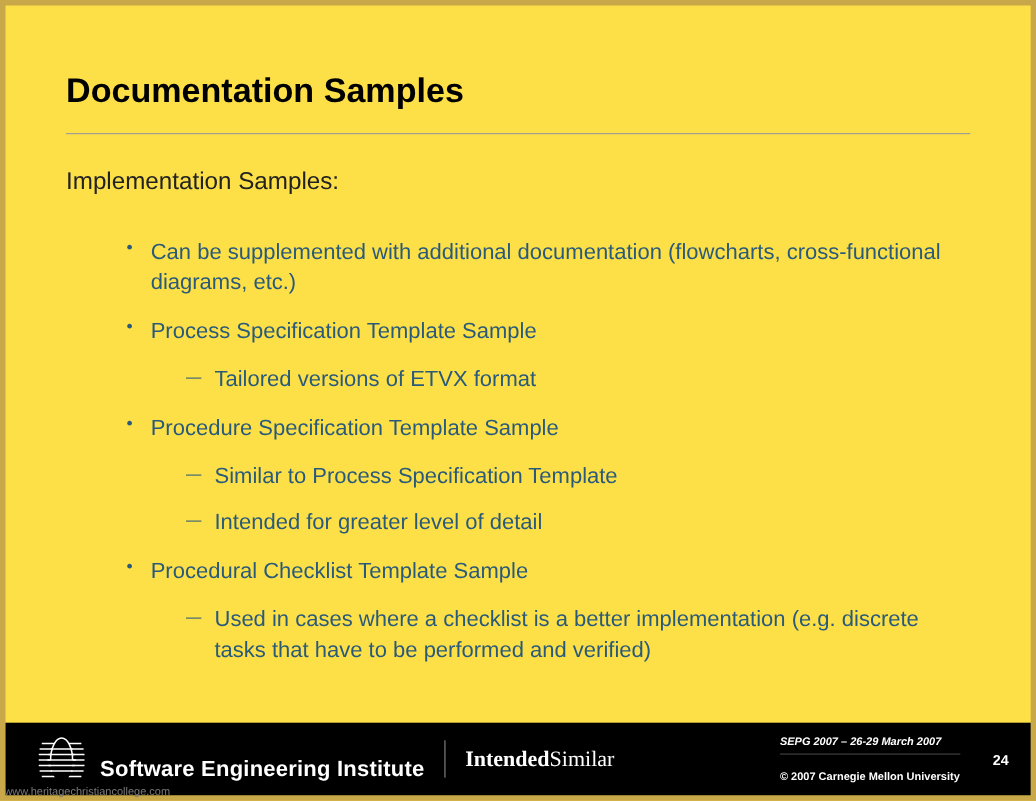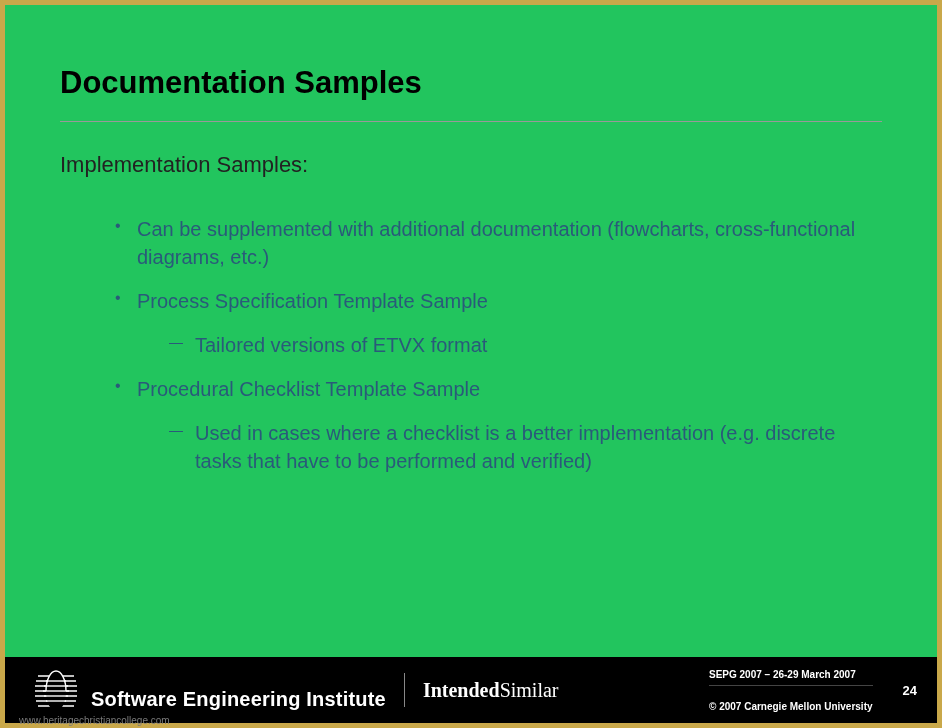--- a/index.html
+++ b/index.html
@@ -10,21 +10,21 @@
     font-family: Arial, Helvetica, sans-serif;
     position: relative;
     overflow: hidden;
   }
   .page {
     position: absolute;
     top: 5px;
     left: 5px;
     right: 5px;
     bottom: 5px;
-    background: #22c55e;
+    background: #fde047;
     display: flex;
     flex-direction: column;
   }
   .content {
     flex: 1;
     padding: 60px 55px 10px 55px;
   }
   .title {
     font-size: 31px;
     font-weight: bold;
@@ -125,35 +125,35 @@
   }
   .cmu-text .bold { font-weight: bold; }
   .meta {
     margin-left: auto;
     font-size: 10px;
     line-height: 1.35;
     max-width: 230px;
     padding-right: 14px;
   }
   .meta .mtitle { font-style: italic; font-weight: bold; }
-  .meta .mconf { font-weight: bold; margin-top: 1px; }
+  .meta .mconf { font-weight: bold; margin-top: 1px; font-style: italic; }
   .meta .mcopy {
     border-top: 1px solid #444;
     margin-top: 3px;
     padding-top: 14px;
     font-weight: bold;
   }
   .pagenum {
     font-size: 13px;
     font-weight: bold;
     margin-left: 16px;
   }
   .watermark {
     position: absolute;
-    left: 15px;
+    left: 0;
     bottom: 0;
     font-size: 10px;
     color: #7a7a7a;
     padding: 2px 4px;
   }
 </style>
 </head>
 <body>
 
 <div class="page">
@@ -162,20 +162,27 @@
     <hr class="hr">
     <div class="subtitle">Implementation Samples:</div>
     <ul class="level1">
       <li>
         <span>Can be supplemented with additional documentation (flowcharts, cross-functional diagrams, etc.)</span>
       </li>
       <li>
         <span>Process Specification Template Sample</span>
         <ul class="level2">
           <li><span>Tailored versions of ETVX format</span></li>
+        </ul>
+      </li>
+      <li>
+        <span>Procedure Specification Template Sample</span>
+        <ul class="level2">
+          <li><span>Similar to Process Specification Template</span></li>
+          <li><span>Intended for greater level of detail</span></li>
         </ul>
       </li>
       <li>
         <span>Procedural Checklist Template Sample</span>
         <ul class="level2">
           <li><span>Used in cases where a checklist is a better implementation (e.g. discrete tasks that have to be performed and verified)</span></li>
         </ul>
       </li>
     </ul>
   </div>

